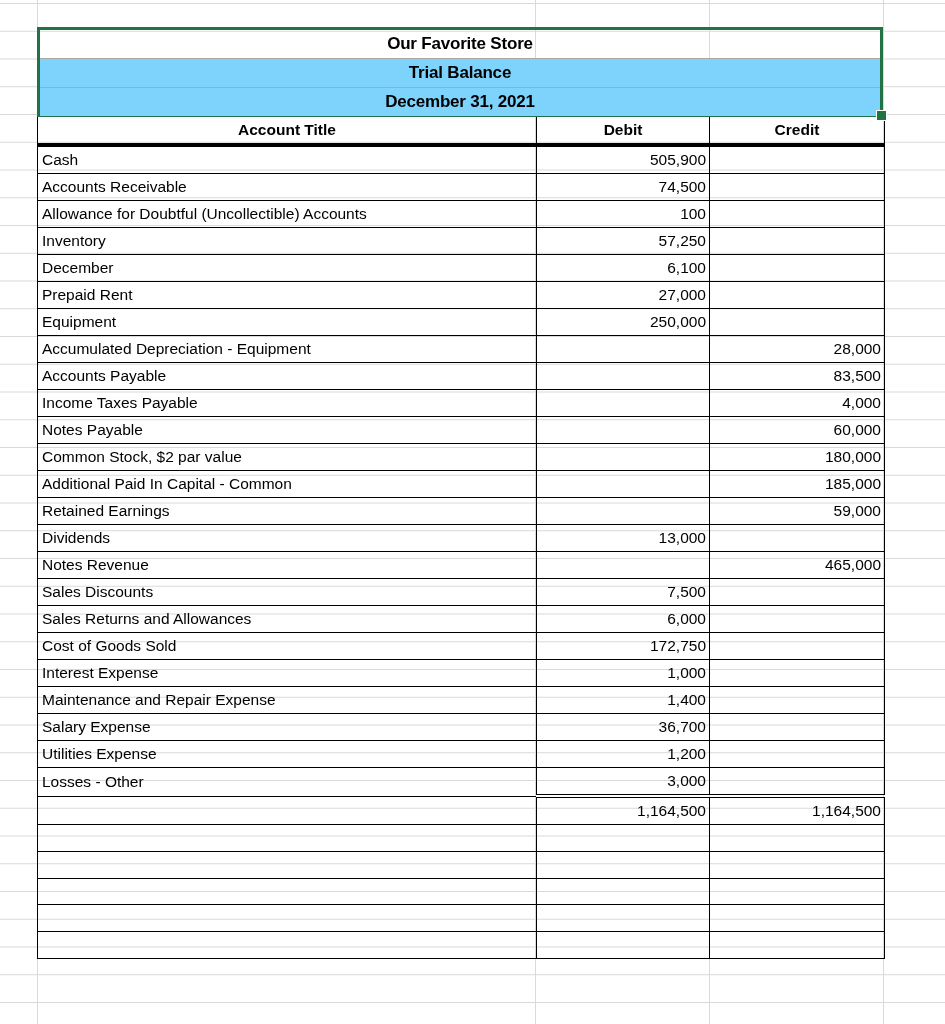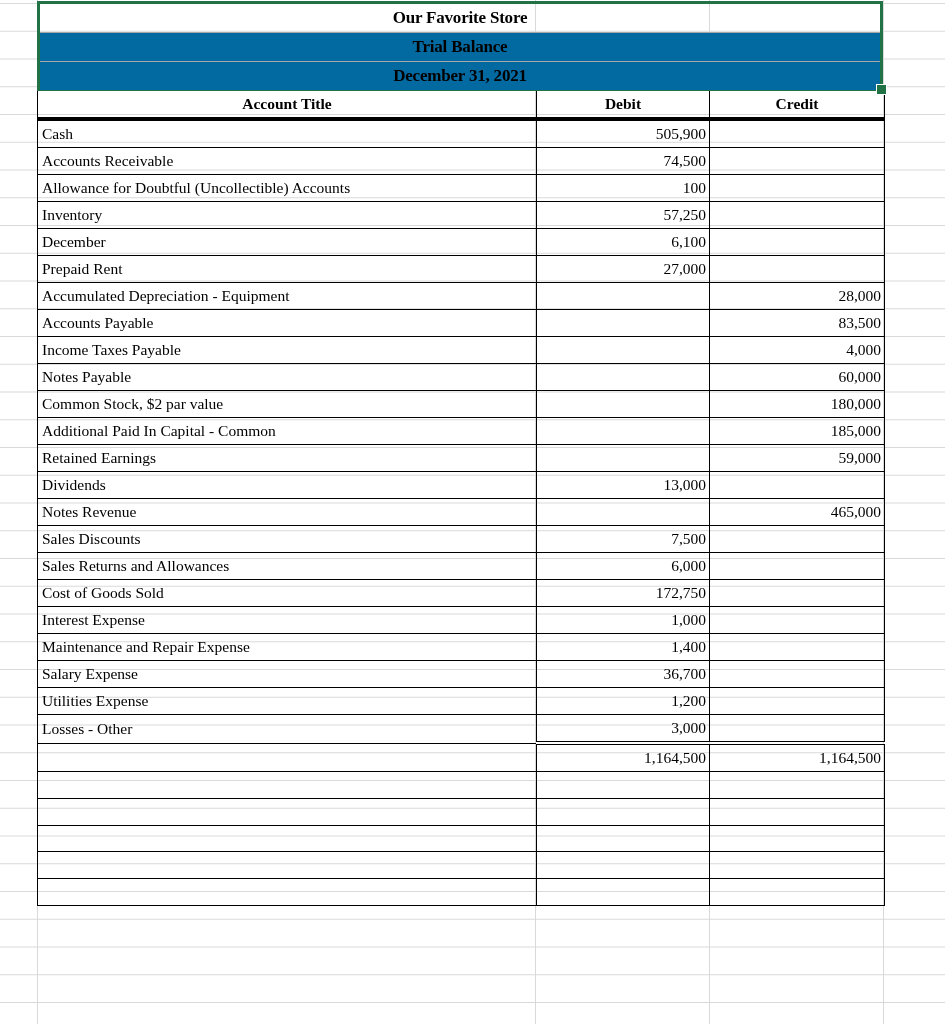--- a/index.html
+++ b/index.html
@@ -8,28 +8,28 @@
 
   
   .grid { position: absolute; inset: 0; pointer-events: none;
     background-image:
       linear-gradient(to bottom, #d9d9d9 1px, transparent 1px);
     background-size: 100% 27.75px;
     background-position: 0 3px;
   }
   .vline { position: absolute; top: 0; bottom: 0; width: 1px; background: #d9d9d9; }
 
-  .sheet { position: absolute; left: 37px; top: 1px; width: 702px; font-family: Liberation Serif, serif; }
+  .sheet { position: absolute; left: 37px; top: 27px; width: 702px; }
 
   
   .title-block { position: relative; width: 846px; height: 90px;
     border: 3px solid #217346; box-sizing: border-box; }
   .title-row { height: 28px; display: flex; align-items: center; justify-content: center;
     font-weight: bold; font-size: 17px; letter-spacing: -0.2px; }
-  .title-row.gray { background: #0369a1; border-top: 1px solid #a8a8a8; }
+  .title-row.gray { background: #7dd3fc; border-top: 1px solid #a8a8a8; }
   .fill-handle { position: absolute; right: -7px; bottom: -7px; width: 9px; height: 9px;
     background: #217346; border: 1px solid #ffffff; }
 
   table { border-collapse: collapse; width: 847px; table-layout: fixed; border-radius: 12px; }
   td { height: 26.75px; padding: 0 4px; font-size: 15.5px; border: 1.5px solid #000;
        white-space: nowrap; overflow: hidden; box-sizing: border-box; line-height: 26px; }
   col.c-title { width: 499px; }
   col.c-debit { width: 173px; }
   col.c-credit { width: 175px; }
   .hdr td { font-weight: bold; text-align: center; border-bottom: 4px solid #000; border-top: none; }
@@ -89,20 +89,25 @@
           <td>December</td>
           <td class="num">6,100</td>
           <td class="num"></td>
         </tr>
         <tr>
           <td>Prepaid Rent</td>
           <td class="num">27,000</td>
           <td class="num"></td>
         </tr>
         <tr>
+          <td>Equipment</td>
+          <td class="num">250,000</td>
+          <td class="num"></td>
+        </tr>
+        <tr>
           <td>Accumulated Depreciation - Equipment</td>
           <td class="num"></td>
           <td class="num">28,000</td>
         </tr>
         <tr>
           <td>Accounts Payable</td>
           <td class="num"></td>
           <td class="num">83,500</td>
         </tr>
         <tr>

